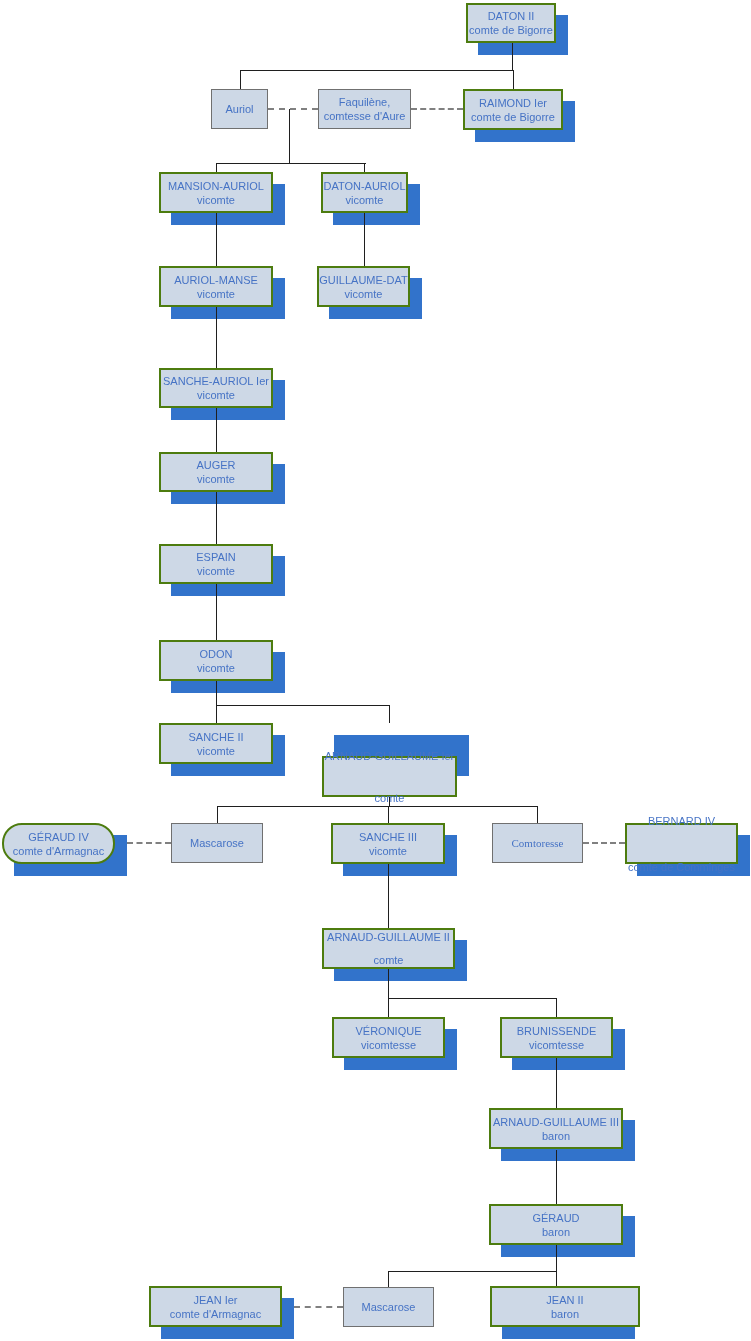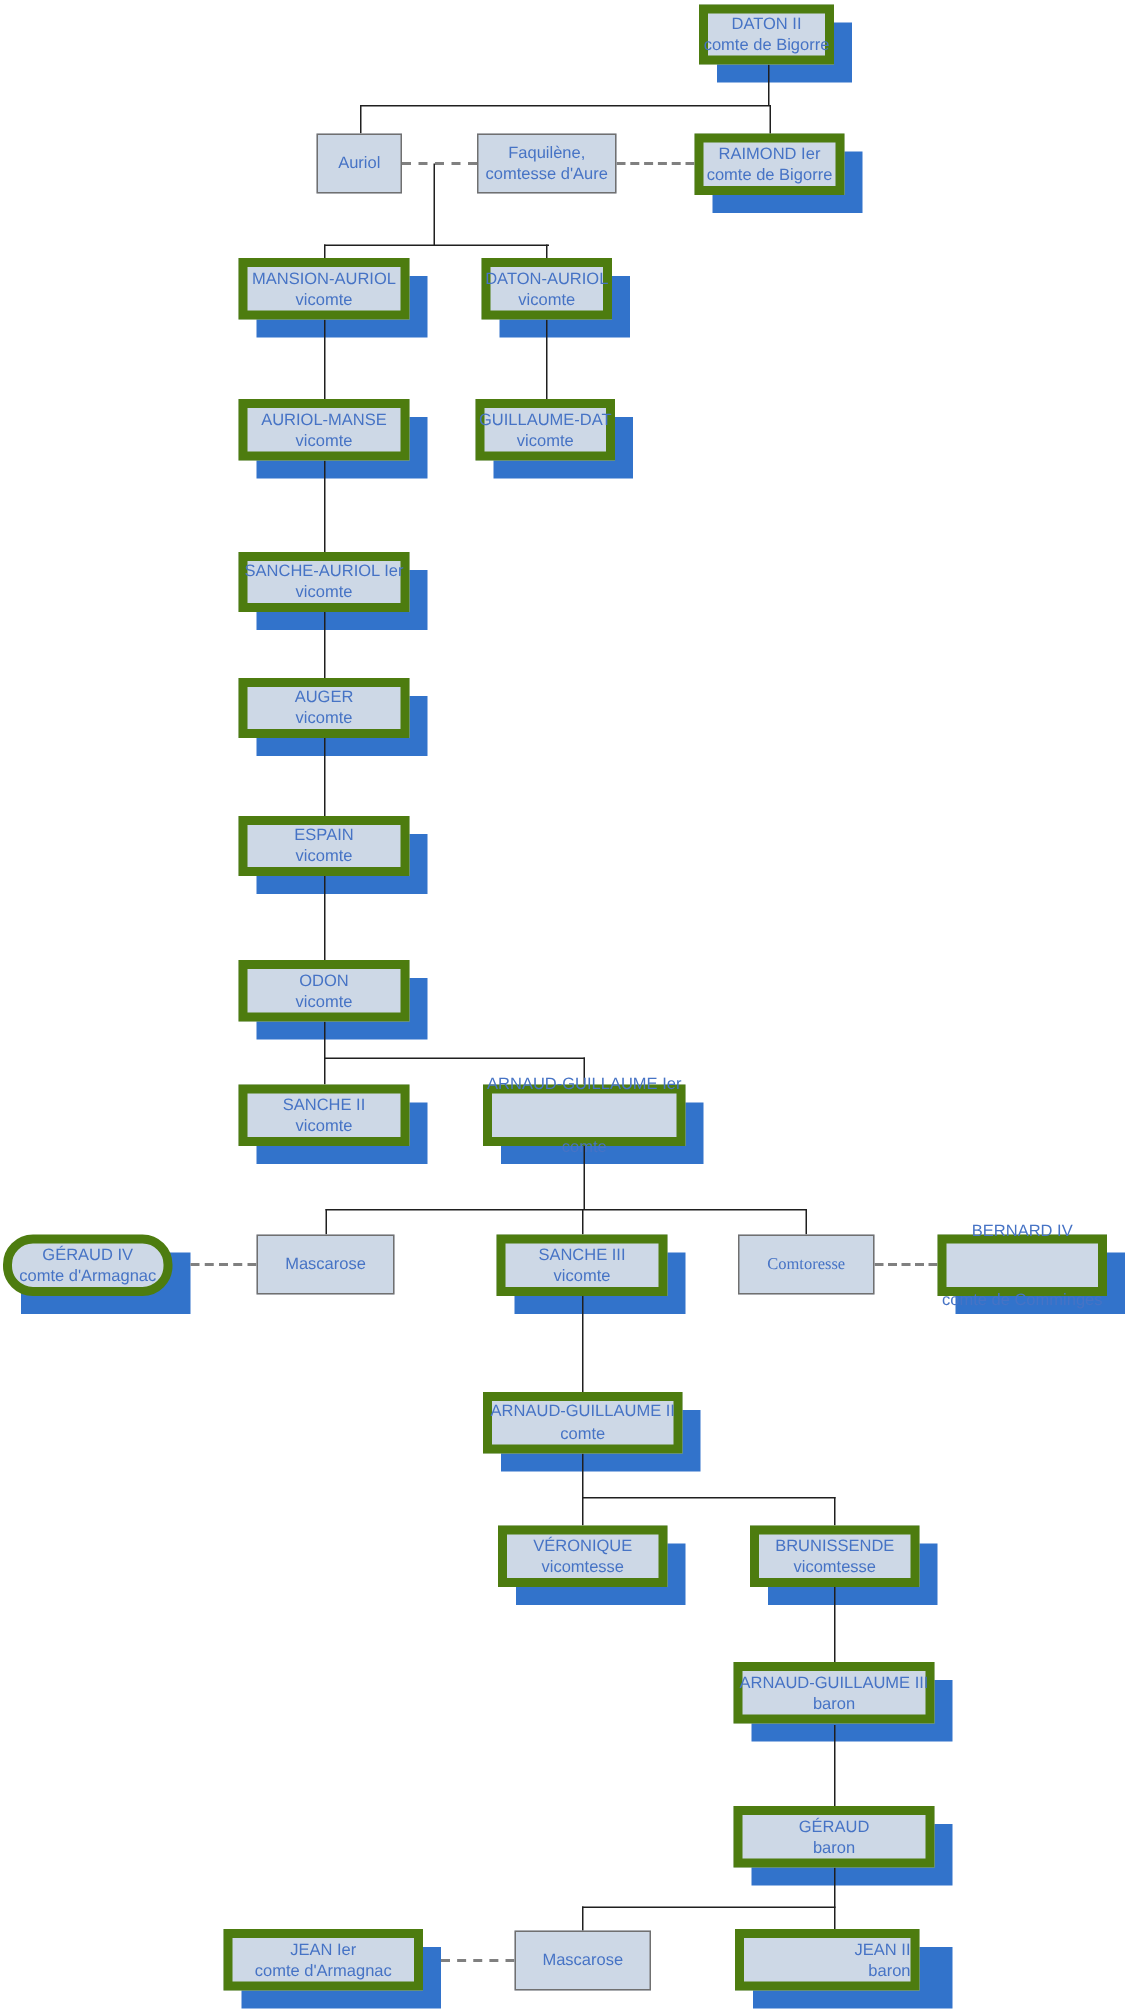--- a/index.html
+++ b/index.html
@@ -17,21 +17,21 @@
     position:absolute; z-index:3;
     box-sizing:border-box;
     background:#cdd8e6;
     display:flex; flex-direction:column;
     align-items:center; justify-content:center;
     text-align:center;
     color:#4673c5;
     font-size:11px; line-height:14px;
   }
   .node span { white-space:nowrap; }
-  .node.main   { border:6px solid #4d7c0f; }
+  .node.main   { border:2px solid #4d7c0f; }
   .node.spouse { border:1px solid #707070; }
 </style>
 </head>
 <body>
 
 <div id="canvas">
     <div class="shadow" style="left: 478px; top: 15px; width: 90px; height: 40px; background: rgb(50, 115, 203);"></div>
     <div class="shadow" style="left: 475px; top: 101px; width: 100px; height: 41px; background: rgb(50, 115, 203);"></div>
     <div class="shadow" style="left: 171px; top: 184px; width: 114px; height: 41px; background: rgb(50, 115, 203);"></div>
     <div class="shadow" style="left: 333px; top: 184px; width: 87px; height: 41px; background: rgb(50, 115, 203);"></div>
@@ -134,21 +134,21 @@
       <span>vicomte</span>
     </div>
     <div class="node main" style="left: 159px; top: 640px; width: 114px; height: 41px;">
       <span>ODON</span>
       <span>vicomte</span>
     </div>
     <div class="node main" style="left: 159px; top: 723px; width: 114px; height: 41px;">
       <span>SANCHE II</span>
       <span>vicomte</span>
     </div>
-    <div class="node main" style="left: 322px; top: 723px; width: 135px; height: 41px; gap: 28px;">
+    <div class="node main" style="left: 322px; top: 756px; width: 135px; height: 41px; gap: 28px;">
       <span>ARNAUD-GUILLAUME Ier</span>
       <span>comte</span>
     </div>
     <div class="node main" style="left: 2px; top: 823px; width: 113px; height: 41px; border-radius: 20px;">
       <span>GÉRAUD IV</span>
       <span>comte d'Armagnac</span>
     </div>
     <div class="node spouse" style="left: 171px; top: 823px; width: 92px; height: 40px;">
       <span>Mascarose</span>
     </div>
@@ -183,17 +183,17 @@
       <span>GÉRAUD</span>
       <span>baron</span>
     </div>
     <div class="node main" style="left: 149px; top: 1286px; width: 133px; height: 41px;">
       <span>JEAN Ier</span>
       <span>comte d'Armagnac</span>
     </div>
     <div class="node spouse" style="left: 343px; top: 1287px; width: 91px; height: 40px;">
       <span>Mascarose</span>
     </div>
-    <div class="node main" style="left: 490px; top: 1286px; width: 123px; height: 41px; align-items: flex-end;">
+    <div class="node main" style="left: 490px; top: 1286px; width: 150px; height: 41px;">
       <span>JEAN II</span>
       <span>baron</span>
     </div>
   </div>
 
 </body></html>

